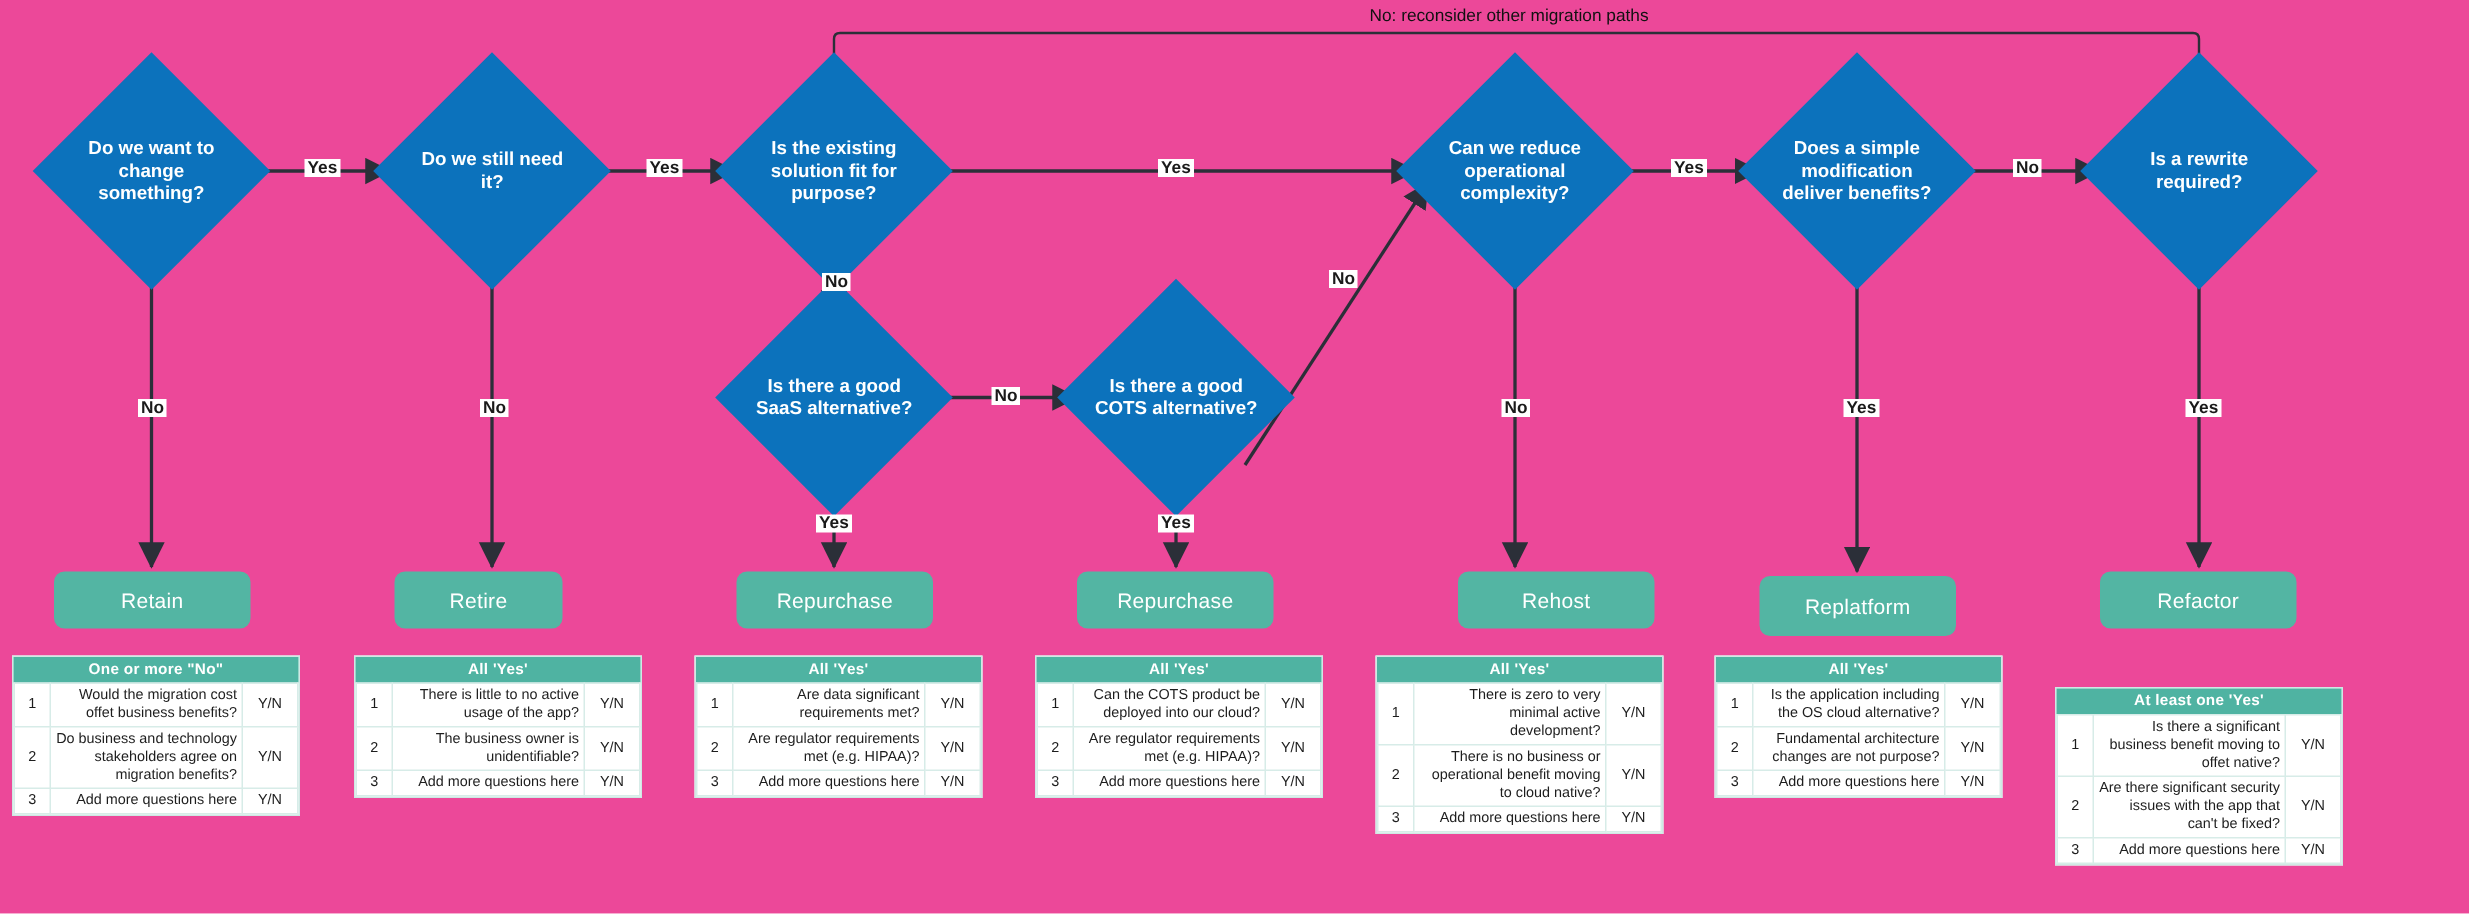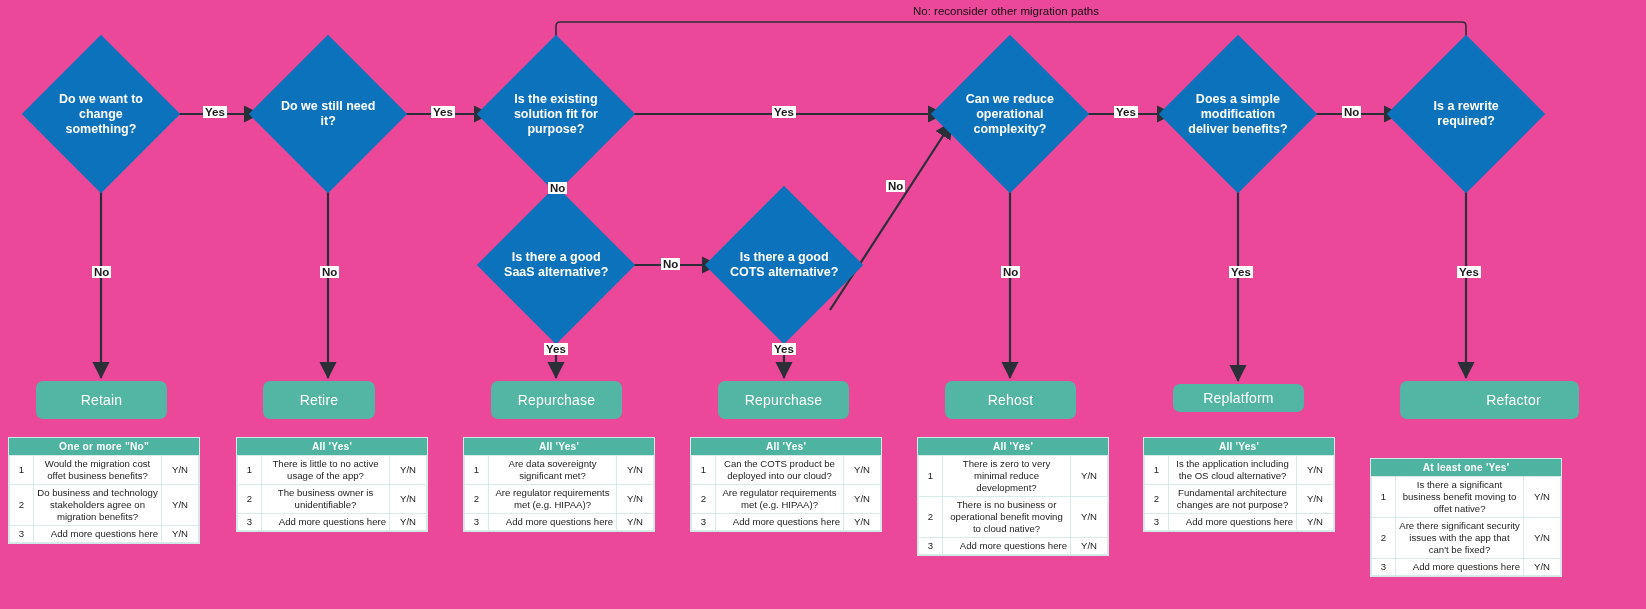--- a/index.html
+++ b/index.html
@@ -19,21 +19,21 @@
           padding:0 2px;white-space:nowrap;}
   .toplabel{position:absolute;font-size:11.5px;color:#111;white-space:nowrap;}
 
   .tbl{position:absolute;width:190px;border:1px solid #cfe9e4;border-collapse:collapse;
        background:#fff;font-size:9.6px;color:#1d1d1d;}
   .tbl .hd{background:#4fb3a2;color:#fff;font-weight:bold;text-align:center;font-size:10.2px;
            padding:3px 2px;letter-spacing:.2px;}
   .tbl table{border-collapse:collapse;width:100%;table-layout:fixed;}
   .tbl td{border:1px solid #d7ece8;padding:2px 3px;vertical-align:middle;line-height:1.25;}
   .tbl td.num{width:17px;text-align:center;}
-  .tbl td.q{text-align:center;}
+  .tbl td.q{text-align:right;}
   .tbl td.yn{width:30px;text-align:center;}
   .tbl tr.last td.q{text-align:right;}
 </style>
 </head>
 <body>
 
 <div id="stage">
 
   <svg id="wires" viewBox="0 0 1646 609">
     <defs>
@@ -132,27 +132,27 @@
   </div>
   <div class="res" style="left:263px;top:381px;width:112px;height:38px;">
     <span>Retire</span>
   </div>
   <div class="res" style="left:491px;top:381px;width:131px;height:38px;">
     <span>Repurchase</span>
   </div>
   <div class="res" style="left:718px;top:381px;width:131px;height:38px;">
     <span>Repurchase</span>
   </div>
-  <div class="res" style="left:945px;top:381px;width:131px;height:38px;">
+  <div class="res" style="left:972px;top:381px;width:131px;height:38px;">
     <span>Rehost</span>
   </div>
-  <div class="res" style="left:1173px;top:384px;width:131px;height:28px;">
+  <div class="res" style="left:1173px;top:384px;width:131px;height:40px;">
     <span>Replatform</span>
   </div>
-  <div class="res" style="left:1400px;top:381px;width:131px;height:38px;padding-left:48px;">
+  <div class="res" style="left:1400px;top:381px;width:131px;height:38px;">
     <span>Refactor</span>
   </div>
 
   <div class="tbl" style="left:8px;top:437px;">
     <div class="hd">One or more "No"</div>
     <table>
       <tbody>
           <tr>
             <td class="num">1</td>
             <td class="q">Would the migration cost offet business benefits?</td>
@@ -194,21 +194,21 @@
     </tbody>
       </table>
   </div>
 
   <div class="tbl" style="left:463px;top:437px;">
     <div class="hd">All 'Yes'</div>
     <table>
       <tbody>
           <tr>
             <td class="num">1</td>
-            <td class="q">Are data sovereignty significant met?</td>
+            <td class="q">Are data significant requirements met?</td>
             <td class="yn">Y/N</td>
           </tr>
       <tr>
             <td class="num">2</td>
             <td class="q">Are regulator requirements met (e.g. HIPAA)?</td>
             <td class="yn">Y/N</td>
           </tr>
       <tr class="last">
             <td class="num">3</td>
             <td class="q">Add more questions here</td>
@@ -240,21 +240,21 @@
     </tbody>
       </table>
   </div>
 
   <div class="tbl" style="left:917px;top:437px;">
     <div class="hd">All 'Yes'</div>
     <table>
       <tbody>
           <tr>
             <td class="num">1</td>
-            <td class="q">There is zero to very minimal reduce development?</td>
+            <td class="q">There is zero to very minimal active development?</td>
             <td class="yn">Y/N</td>
           </tr>
       <tr>
             <td class="num">2</td>
             <td class="q">There is no business or operational benefit moving to cloud native?</td>
             <td class="yn">Y/N</td>
           </tr>
       <tr class="last">
             <td class="num">3</td>
             <td class="q">Add more questions here</td>

